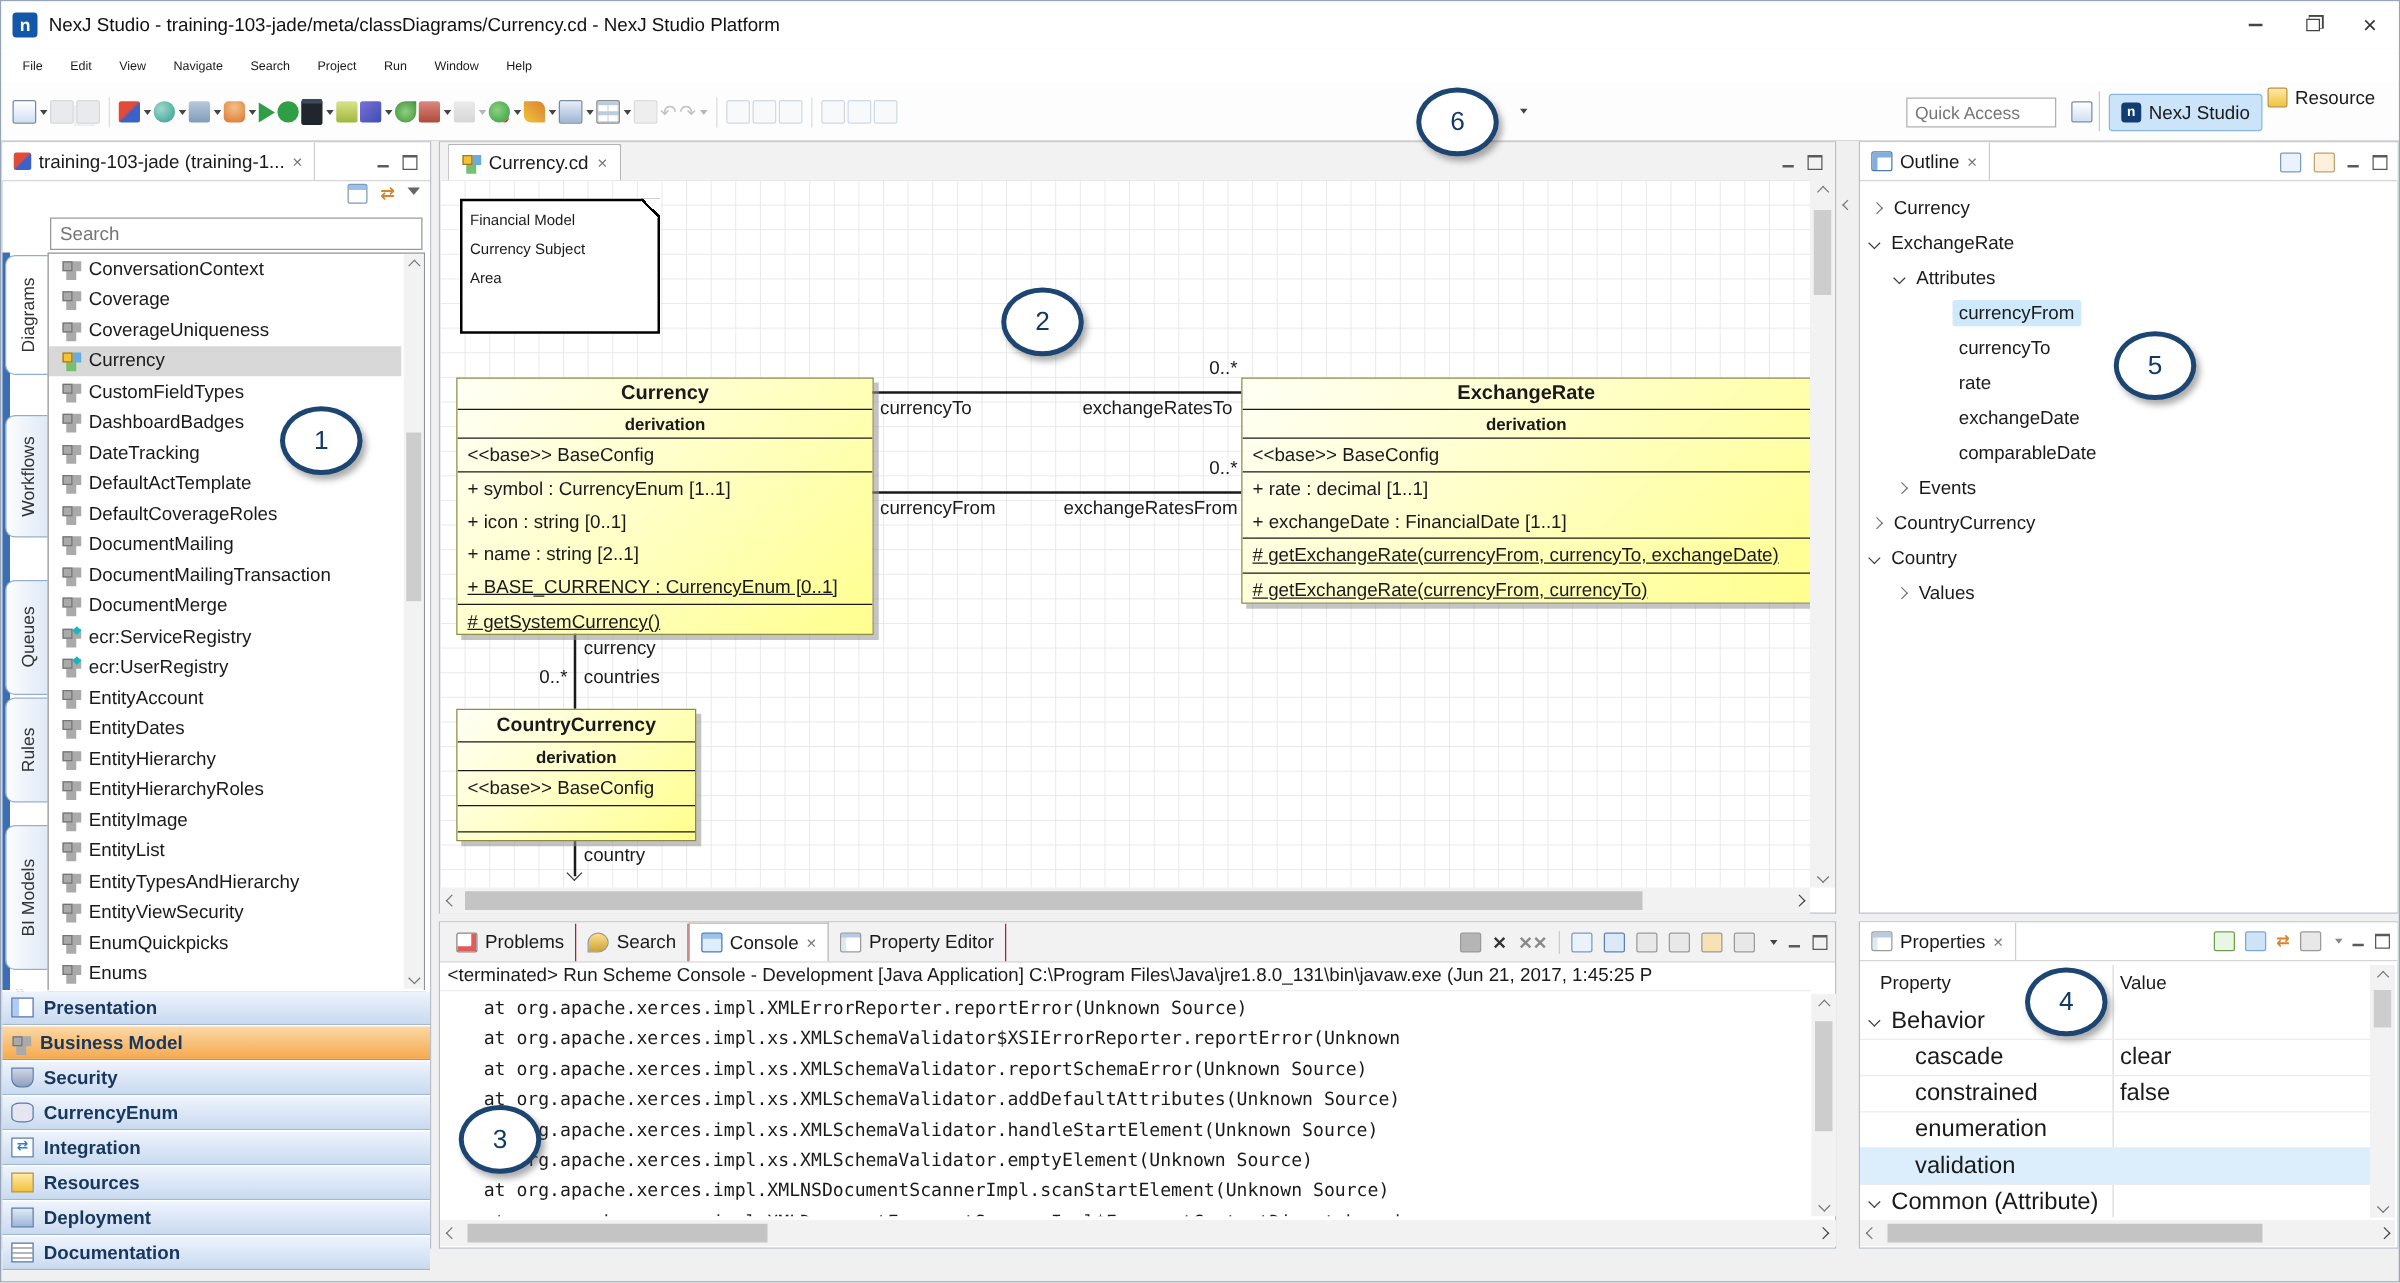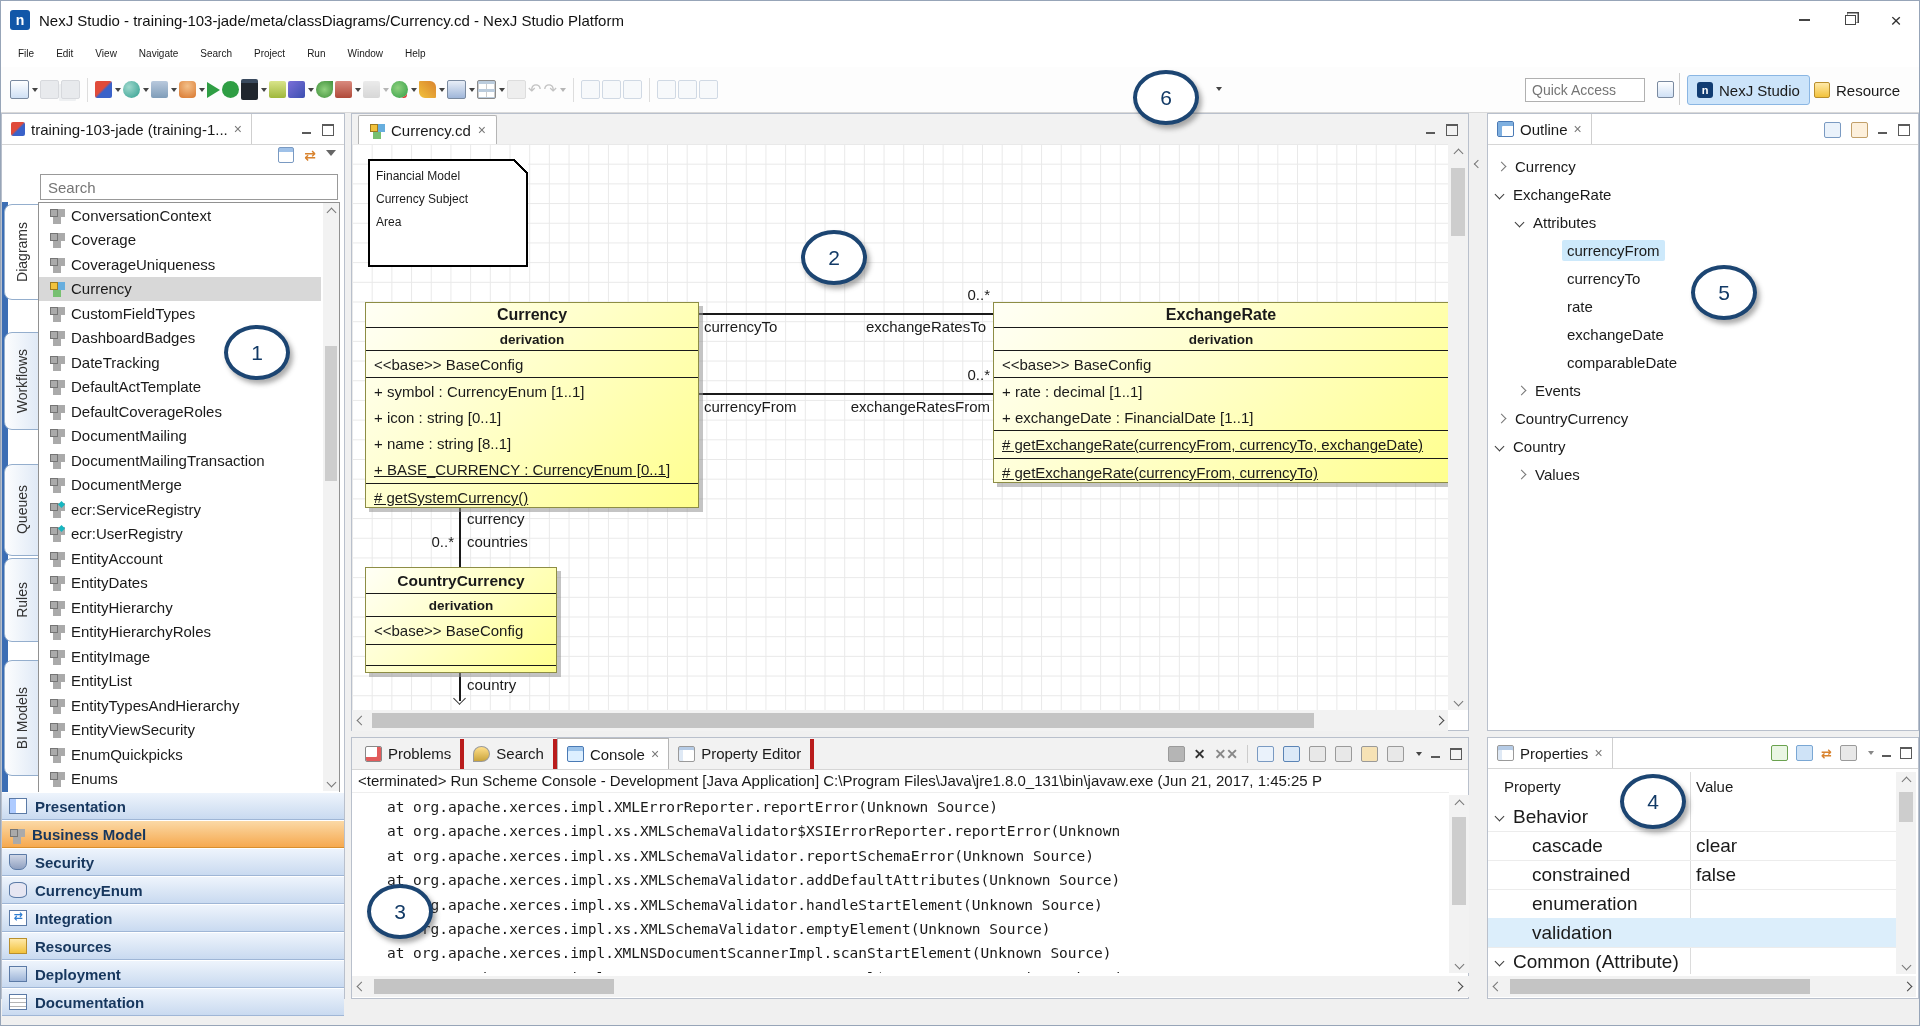--- a/index.html
+++ b/index.html
@@ -79,21 +79,21 @@
   .ucls{position:absolute;background:linear-gradient(135deg,#fffff6 0%,#ffffc9 45%,#ffff8e 100%);
      border:1px solid #8d8d45;box-shadow:4px 4px 0 rgba(148,148,148,.55);overflow:hidden;}
   .ur{padding:0 8px;font-size:15px;display:flex;align-items:center;white-space:nowrap;overflow:hidden;}
   .ut{font-weight:bold;justify-content:center;font-size:16px;border-bottom:1px solid #1a1a1a;}
   .ud{font-weight:bold;justify-content:center;font-size:13.5px;border-bottom:1px solid #1a1a1a;}
   .ubb{border-bottom:1px solid #1a1a1a;}
   .uu{text-decoration:underline;}
   .aline{position:absolute;background:#1a1a1a;}
   .alab{position:absolute;font-size:15px;white-space:nowrap;}
   
-  .ctab{height:30px;display:flex;align-items:center;gap:6px;padding:0 9px;font-size:15px;border-right:4px solid #b91c1c;}
+  .ctab{height:30px;display:flex;align-items:center;gap:6px;padding:0 9px;font-size:15px;border-right:1px solid #b91c1c;}
   .ctab.sel{background:#fff;border:1px solid #b5b5b5;border-bottom:none;}
   .cstatus{font-size:15px;padding:3px 6px;border-bottom:1px solid #eee;}
   .cline{font-family:"DejaVu Sans Mono",monospace;font-size:14.5px;line-height:24.4px;white-space:pre;}
   .mi{width:15px;height:14px;border:1px solid #9a9a9a;border-radius:2px;flex:none;background:#e8e8e8;}
   
   .orow{height:28px;display:flex;align-items:center;font-size:15px;}
   .olabel{padding:2px 5px;border-radius:2px;}
   .olabel.sel{background:#cde9fb;}
   .prow{position:absolute;left:0;height:29px;display:flex;align-items:center;font-size:19px;border-bottom:1px solid #ececec;}
   .prow.sel{background:#dceefb;}
@@ -243,21 +243,21 @@
   </div>
   <span class="abs dd" style="left:1212px;top:86px;"></span>
 
   <input class="abs qa-input" style="left: 1524px; top: 77px;" placeholder="Quick Access">
   <span class="abs ic" style="left:1656px;top:80px;background:linear-gradient(#fff,#cfe0f5);border:1px solid #7a8aa0;"></span>
   <span class="abs" style="left:1678px;top:72px;width:1px;height:32px;background:#ccc;"></span>
   <span class="abs persp active" style="left:1686px;top:74px;">
     <span class="applogo" style="width:16px;height:16px;font-size:11px;background:#123d73;">n</span>
     <span>NexJ Studio</span>
   </span>
-  <span class="abs persp" style="left:1804px;top:74px;">
+  <span class="abs persp" style="left:1804px;top:62px;">
     <span class="ic" style="width:14px;height:14px;background:linear-gradient(#ffe9a8,#f2c23c);border:1px solid #b98f2d;"></span>
     <span>Resource</span>
   </span>
 
   <div class="abs panel" style="left:0;top:112px;width:344px;height:886px;">
     <div class="phdr">
       <div class="ptab" style="max-width:296px;">
         <span class="ic" style="width:14px;height:14px;background:linear-gradient(135deg,#e04b3a 45%,#3a62c9 55%);"></span>
         <span class="nowrap" style="max-width:222px;">training-103-jade (training-1...</span>
         <span class="xglyph">×</span>
@@ -473,21 +473,21 @@
       <div class="aline" style="left:107px;top:527px;width:2px;height:30px;"></div>
       <span class="chev down dk" style="position:absolute;left:103px;top:550px;width:8px;height:8px;"></span>
       <div class="alab" style="left:115px;top:532px;">country</div>
 
       <div class="ucls" style="left:13px;top:158px;width:332px;height:204px;">
         <div class="ur ut" style="height:24px;">Currency</div>
         <div class="ur ud ubb" style="height:22px;">derivation</div>
         <div class="ur ubb" style="height:26px;">&lt;&lt;base&gt;&gt; BaseConfig</div>
         <div class="ur" style="height:26px;">+ symbol : CurrencyEnum [1..1]</div>
         <div class="ur" style="height:26px;">+ icon : string [0..1]</div>
-        <div class="ur" style="height:26px;">+ name : string [8..1]</div>
+        <div class="ur" style="height:26px;">+ name : string [2..1]</div>
         <div class="ur ubb uu" style="height:27px;">+ BASE_CURRENCY : CurrencyEnum [0..1]</div>
         <div class="ur uu" style="height:27px;"># getSystemCurrency()</div>
       </div>
 
       <div class="ucls" style="left:641px;top:158px;width:454px;height:179px;">
         <div class="ur ut" style="height:24px;">ExchangeRate</div>
         <div class="ur ud ubb" style="height:22px;">derivation</div>
         <div class="ur ubb" style="height:26px;">&lt;&lt;base&gt;&gt; BaseConfig</div>
         <div class="ur" style="height:26px;">+ rate : decimal [1..1]</div>
         <div class="ur ubb" style="height:26px;">+ exchangeDate : FinancialDate [1..1]</div>

